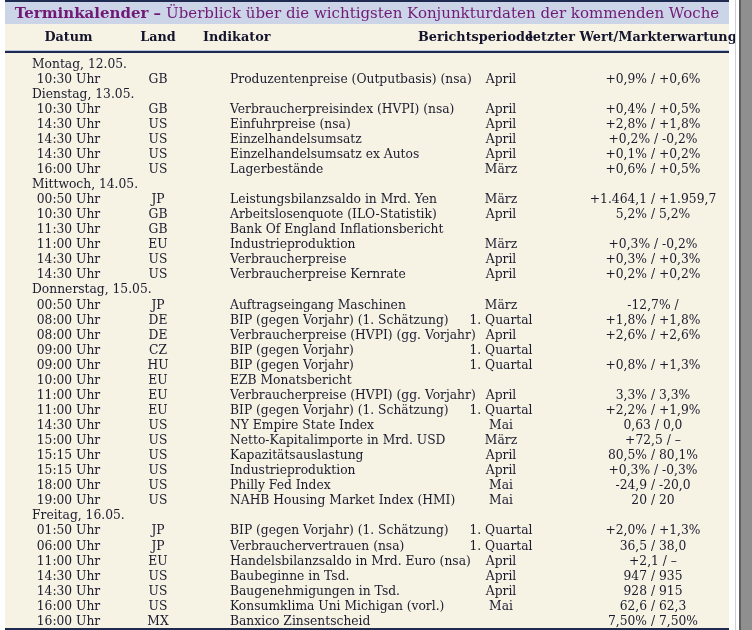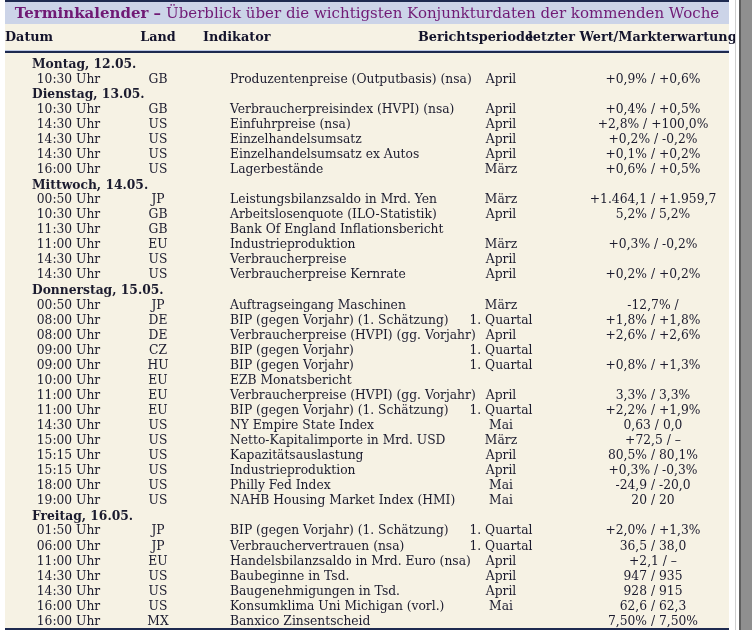--- a/index.html
+++ b/index.html
@@ -29,33 +29,33 @@
     height:22px;background:var(--titlebar);
     display:flex;align-items:center;justify-content:center;
     font-size:15px;color:#701a75;white-space:nowrap;
   }
   .titlebar .tb-bold{font-weight:bold;margin-right:5px;}
   .colheads{
     height:26px;background:var(--cream);
     position:relative;font-weight:bold;font-size:12.8px;color:#14142c;
   }
   .ch{position:absolute;top:5px;white-space:nowrap;}
-  .ch-datum{left:0;width:127px;}
+  .ch-datum{left:0;width:127px;text-align:center;}
   .ch-land{left:122px;width:62px;text-align:center;}
   .ch-ind{left:198px;text-align:center;}
   .ch-per{left:413px;width:112px;text-align:center;}
   .ch-val{left:523px;width:196px;text-align:center;}
   .sep{height:3px;background:var(--navy);border-top:1px solid var(--lightsep);}
   .tbody{
     flex:1;background:var(--cream);
     padding-top:3px;overflow:hidden;
     font-size:12.3px;
   }
   .row{height:var(--rh);display:flex;align-items:center;white-space:nowrap;}
-  .row.day .c-day{padding-left:27px;font-weight:bold;}
+  .row.day .c-day{padding-left:27px;}
   .cell{flex:none;}
   .c-time{width:127px;text-align:center;}
   .c-land{width:62px;margin-left:-5px;text-align:center;}
   .c-ind{width:215px;margin-left:41px;text-align:left;}
   .c-per{width:112px;text-align:center;}
   .c-val{width:196px;margin-left:-2px;text-align:center;}
   .botline{height:2px;background:var(--navy);}
   .scrollbar{
     position:absolute;right:0;top:0;width:13px;height:630px;
     background:#8f8f8f;
@@ -100,21 +100,21 @@
           <div class="cell c-land">GB</div>
           <div class="cell c-ind">Verbraucherpreisindex (HVPI) (nsa)</div>
           <div class="cell c-per">April</div>
           <div class="cell c-val">+0,4% / +0,5%</div>
         </div>
         <div class="row">
           <div class="cell c-time">14:30 Uhr</div>
           <div class="cell c-land">US</div>
           <div class="cell c-ind">Einfuhrpreise (nsa)</div>
           <div class="cell c-per">April</div>
-          <div class="cell c-val">+2,8% / +100,0%</div>
+          <div class="cell c-val">+2,8% / +1,8%</div>
         </div>
         <div class="row">
           <div class="cell c-time">14:30 Uhr</div>
           <div class="cell c-land">US</div>
           <div class="cell c-ind">Einzelhandelsumsatz</div>
           <div class="cell c-per">April</div>
           <div class="cell c-val">+0,2% / -0,2%</div>
         </div>
         <div class="row">
           <div class="cell c-time">14:30 Uhr</div>
@@ -159,20 +159,21 @@
           <div class="cell c-land">EU</div>
           <div class="cell c-ind">Industrieproduktion</div>
           <div class="cell c-per">März</div>
           <div class="cell c-val">+0,3% / -0,2%</div>
         </div>
         <div class="row">
           <div class="cell c-time">14:30 Uhr</div>
           <div class="cell c-land">US</div>
           <div class="cell c-ind">Verbraucherpreise</div>
           <div class="cell c-per">April</div>
+          <div class="cell c-val">+0,3% / +0,3%</div>
         </div>
         <div class="row">
           <div class="cell c-time">14:30 Uhr</div>
           <div class="cell c-land">US</div>
           <div class="cell c-ind">Verbraucherpreise Kernrate</div>
           <div class="cell c-per">April</div>
           <div class="cell c-val">+0,2% / +0,2%</div>
         </div>
         <div class="row day">
           <div class="cell c-day">Donnerstag, 15.05.</div>

